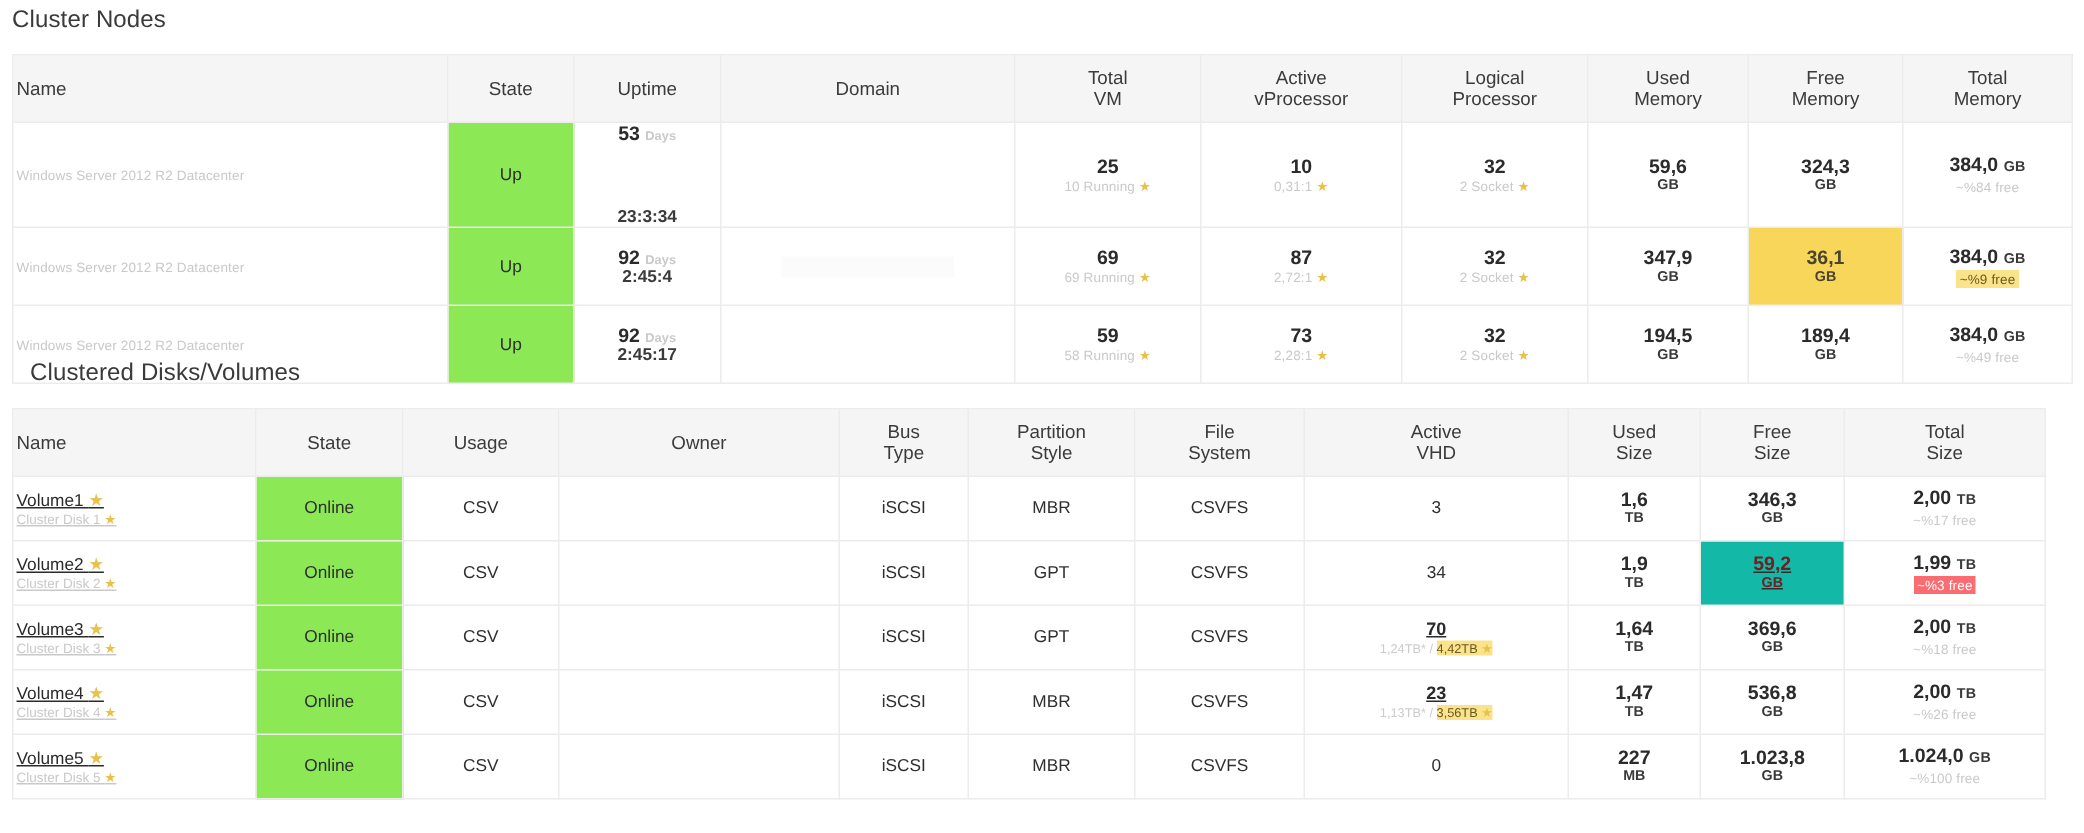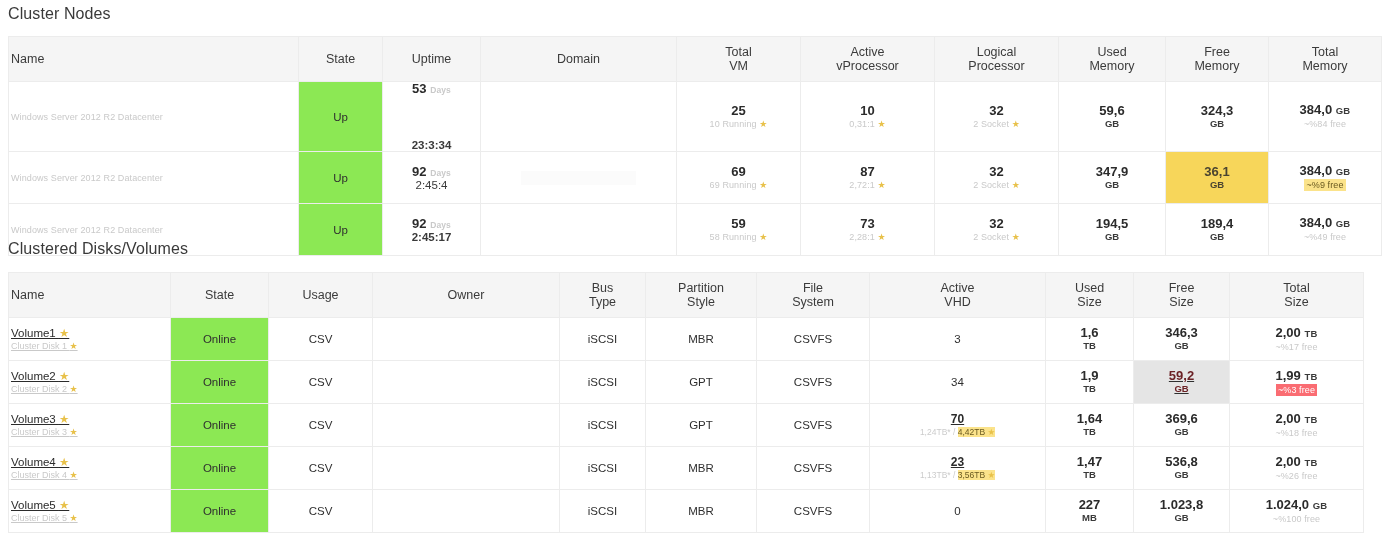--- a/index.html
+++ b/index.html
@@ -17,21 +17,21 @@
   }
 
   .section-title {
     font-size: 16px;
     color: #3a3a3a;
     font-weight: 400;
     padding: 0 0 0 8px;
     letter-spacing: .1px;
   }
   #title-nodes { position: absolute; left: 0; top: 5px; }
-  #title-volumes { position: absolute; left: 0; top: 240px; }
+  #title-volumes { position: absolute; left: 12px; top: 240px; }
 
   table.grid {
     position: absolute;
     border-collapse: collapse;
     table-layout: fixed;
     background: #fff;
     border: 1px solid #e2e2e2;
   }
   table.grid th, table.grid td {
     border: 1px solid #ececec;
@@ -67,21 +67,21 @@
   .state-up, .state-online {
     background: #8CE854;
     color: #3c6b20;
     font-size: 11.5px;
   }
   .state-online { color:#3e6f22; }
 
   .cell-warn { background: #F7D65A; }
   .cell-warn .hl { color: #4a4430; }
   .cell-warn .unit-line { color:#4a4430; }
-  .cell-danger { background: #e5e5e5; text-decoration: underline; }
+  .cell-danger { background: #14b8a6; text-decoration: underline; }
   .cell-danger .hl { color: #6b2125; }
   .cell-danger .unit-line { color:#6b2125; }
 
   .badge-warn { background:#FBE38B; color:#6a5a20; padding:0 2px; filter: blur(.45px); display:inline-block;}
   .badge-danger { background:#FA6C72; color:#ffffff; padding:0 2px; filter: blur(.35px); display:inline-block;}
 
   .vname { font-size: 11.5px; color:#2b2b2b; text-decoration: underline; }
   .vsub { font-size: 9px; color:#c9c9c9; text-decoration: underline; display:block; line-height:13px; filter: blur(.45px); }
 
   .vhd-main { display:block; font-size: 12px; font-weight:700; color:#2b2b2b; text-decoration: underline; line-height:14px;}
@@ -207,21 +207,21 @@
       <span class="sub"><span class="">~%84 free</span></span>
     </td>
         </tr>
         <tr style="height: 52px;">
     <td class="left">
       <span class="sub">Windows Server 2012 R2 Datacenter</span>
     </td>
     <td class="state-up">Up</td>
     <td>
       <span class="hl">92 <span class="sub" style="display:inline;filter:none;font-size:8.5px;">Days</span></span>
-      <span class="unit-line" style="font-size:11.5px;font-weight:400;">2:45:4</span>
+      <span class="unit-line" style="font-size:11.5px;font-weight:700;">2:45:4</span>
     </td>
     <td>
             <span class="redact"></span>
           </td>
     <td>
       <span class="hl">69</span>
       <span class="sub">69 Running <span class="star">★</span></span>
     </td>
     <td>
       <span class="hl">87</span>

